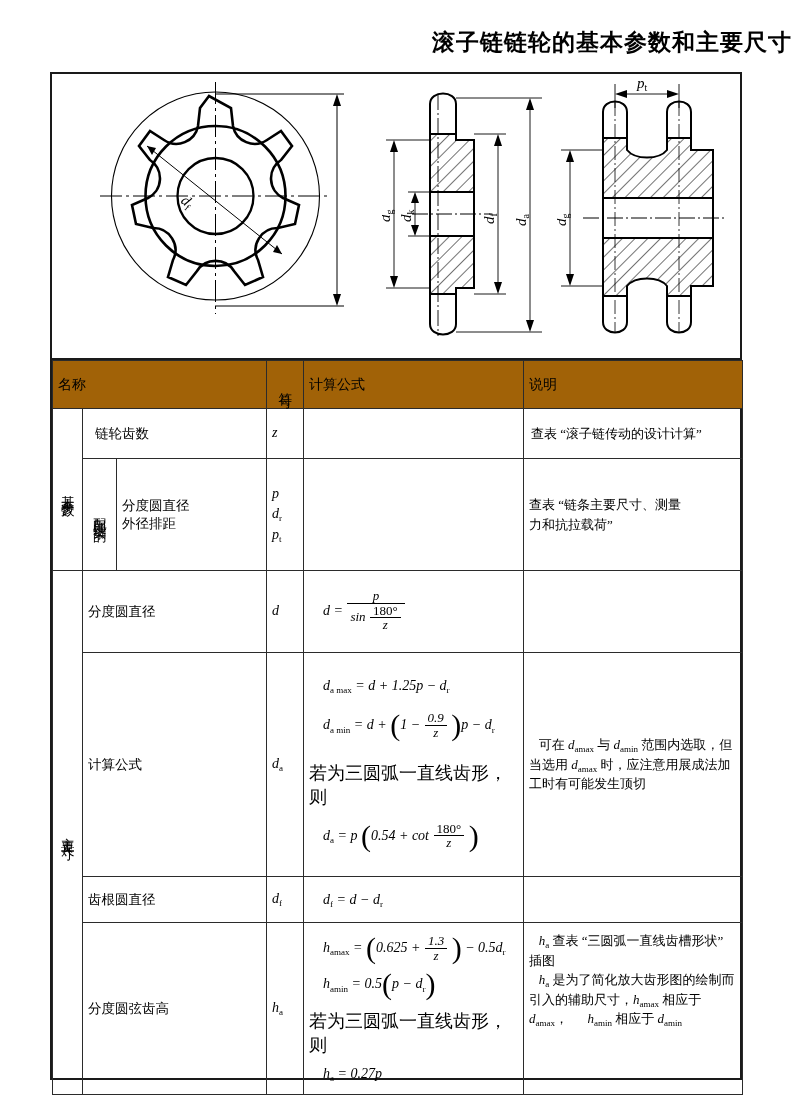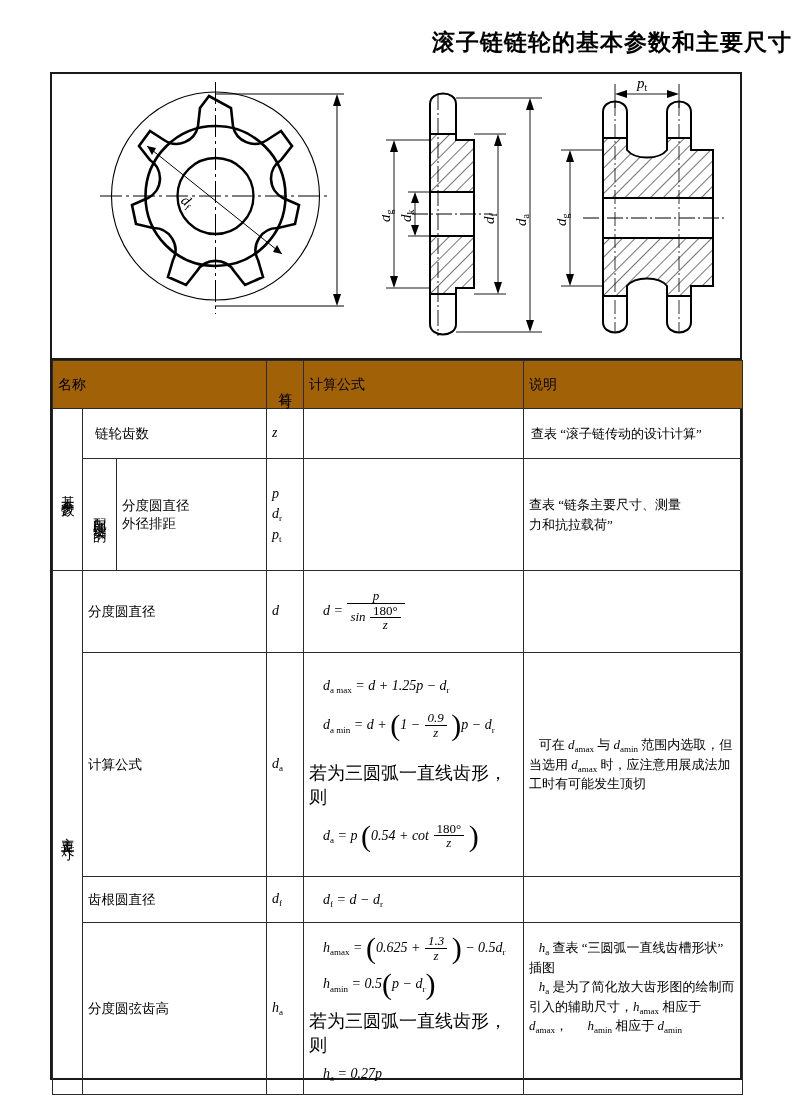--- a/index.html
+++ b/index.html
@@ -436,21 +436,21 @@
               <span class="paren">)</span> − 0.5<span class="it">d</span><sub>r</sub>
             </div>
             <div class="fm left" style="margin-top:10px;">
               <span class="it">h</span><sub>amin</sub> = 0.5<span class="paren">(</span><span class="it">p</span> − <span class="it">d</span><sub>r</sub><span class="paren">)</span>
             </div>
             <div class="cn-note" style="margin-top:12px;">若为三圆弧一直线齿形，则</div>
             <div class="fm left" style="">
               <span class="it">h</span><sub>a</sub> = 0.27<span class="it">p</span>
             </div>
           </td>
-          <td class="desc-text" style="vertical-align:top;padding-top:15px;margin-left:32px;">
+          <td class="desc-text" style="vertical-align:top;padding-top:8px;margin-left:32px;">
             <div>
               &nbsp;&nbsp;&nbsp;<span class="it">h</span><sub>a</sub> 查表 “三圆弧一直线齿槽形状” 插图
             </div>
             <div>
               &nbsp;&nbsp;&nbsp;<span class="it">h</span><sub>a</sub> 是为了简化放大齿形图的绘制而引入的辅助尺寸，<span class="it">h</span><sub>amax</sub> 相应于 <span class="it">d</span><sub>amax</sub>，&nbsp;&nbsp;&nbsp;&nbsp;&nbsp;&nbsp;<span class="it">h</span><sub>amin</sub> 相应于 <span class="it">d</span><sub>amin</sub>
             </div>
           </td>
         </tr>
       </tbody>
     </table>

